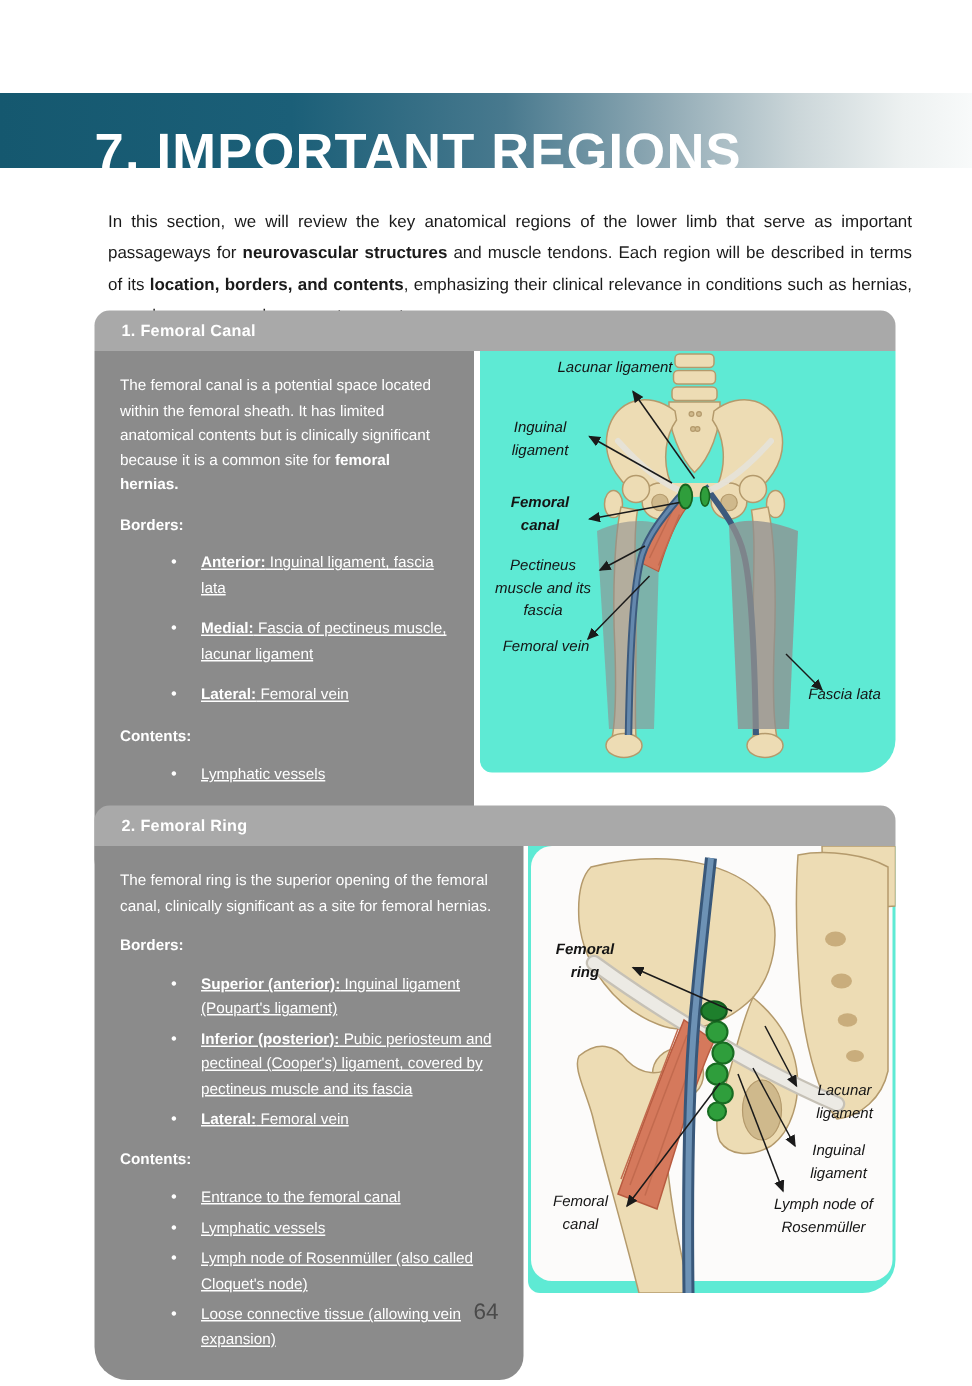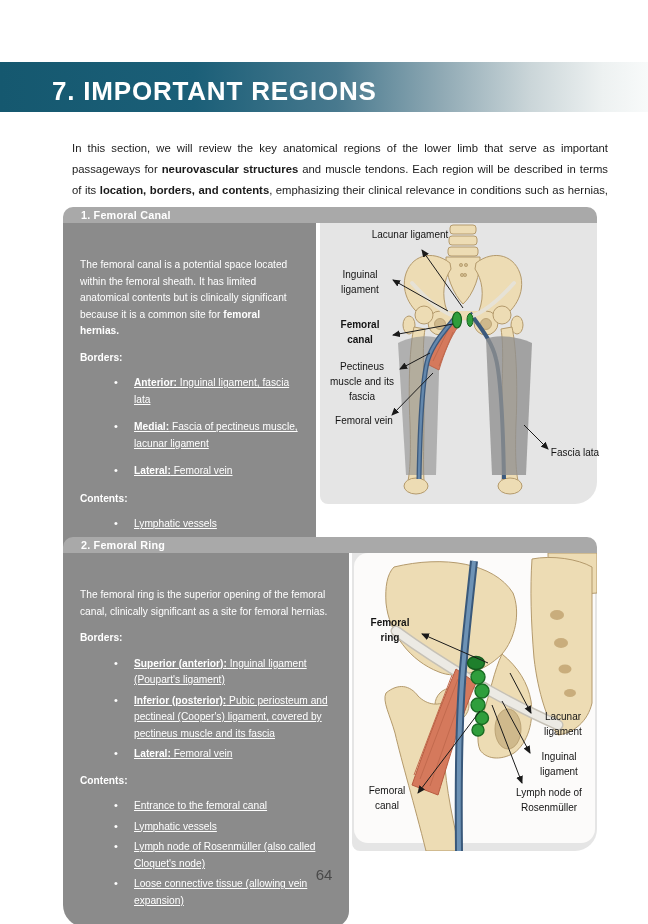--- a/index.html
+++ b/index.html
@@ -3,62 +3,62 @@
 <meta charset="utf-8">
 <style>
   html,body{margin:0;padding:0;background:#ffffff;}
   body{width:648px;height:924px;position:relative;overflow:hidden;
        font-family:"Liberation Sans","DejaVu Sans",sans-serif;color:#1c1c1c;}
   .b{font-weight:bold;}
 
   
   .title-band{position:absolute;left:0;top:62px;width:648px;height:50px;
     background:linear-gradient(90deg,#15586F 0%,#1B5F78 30%,#48798E 52%,#8FA9B4 68%,#CBD6D9 82%,#EDF1F1 93%,#F8FAFA 100%);}
-  .title-band h1{margin:4px;padding:11px 0 0 48px;font-size:26px;line-height:28px;
+  .title-band h1{margin:15px;padding:11px 0 0 48px;font-size:35px;line-height:28px;
     font-weight:800;letter-spacing:.8px;color:#ffffff;}
 
   
   .intro{position:absolute;left:56px;top:122px;width:536px;margin:16px;
     font-size:11.3px;line-height:1.85;text-align:justify;color:#1a1a1a;}
 
   
   .card{position:absolute;left:63px;width:534px;}
   .card1{top:207px;}
   .card2{top:537px;}
-  .card-header{height:16px;background:#A9A9A9;border-radius:10px 10px 0 0;
+  .card-header{height:27px;background:#A9A9A9;border-radius:10px 10px 0 0;
     display:flex;align-items:center;padding-left:18px;box-sizing:border-box;}
   .card-header span{color:#ffffff;font-weight:bold;font-size:10.8px;letter-spacing:.2px;}
   .card-body{display:flex;margin-top:0;}
   .text-box{background:#8B8B8B;color:#ffffff;box-sizing:border-box;
     padding:16px 17px 14px 17px;font-size:10.2px;line-height:1.62;}
   .card1 .text-box{width:253px;min-height:269px;border-radius:0 0 16px 22px;margin-right:4px;}
   .card2 .text-box{width:286px;min-height:296px;border-radius:0 0 16px 22px;margin-right:3px;}
-  .box-intro{margin:18px 0 10px 0;}
+  .box-intro{margin:0 0 10px 0;}
   .group-label{font-weight:bold;margin:10px 0 9px 0;}
   ul.bullets{list-style:none;margin:0 0 4px 0;padding:0 0 0 32px;}
   ul.bullets li{position:relative;padding-left:22px;text-decoration:underline;}
   ul.bullets li::before{content:"\2022";position:absolute;left:2px;top:-1px;font-size:11px;}
   ul.loose li{margin-bottom:11px;}
   ul.tight li{margin-bottom:4px;}
 
   
-  .figure-panel{position:relative;background:#e5e5e5;}
+  .figure-panel{position:relative;background:#5eead4;font-style:italic;}
   .card1 .figure-panel{width:277px;height:281px;border-radius:0 0 22px 8px;}
   .card2 .figure-panel{width:245px;height:298px;border-radius:0 0 22px 8px;}
   .figure-panel svg{position:absolute;left:0;top:0;}
   .flabel{position:absolute;font-size:10px;line-height:1.5;color:#141414;text-align:center;}
   .flabel.bold{font-weight:bold;}
 
   
   .f1-l0{left:30px;top:4px;width:120px;}
   .f1-l1{left:10px;top:44px;width:60px;}
   .f1-l2{left:10px;top:94px;width:60px;}
   .f1-l3{left:6px;top:136px;width:72px;text-align:center;}
   .f1-l4{left:14px;top:190px;width:60px;}
-  .f1-l5{left:222px;top:222px;width:66px;}
+  .f1-l5{left:210px;top:222px;width:66px;}
 
   
   .f2-l0{left:8px;top:62px;width:60px;}
   .f2-l1{left:180px;top:156px;width:62px;}
   .f2-l2{left:176px;top:196px;width:62px;}
   .f2-l3{left:152px;top:232px;width:90px;}
   .f2-l4{left:6px;top:230px;width:58px;}
 
   .page-number{position:absolute;left:0;top:866px;width:648px;text-align:center;
     font-size:15px;color:#4a4a4a;}

